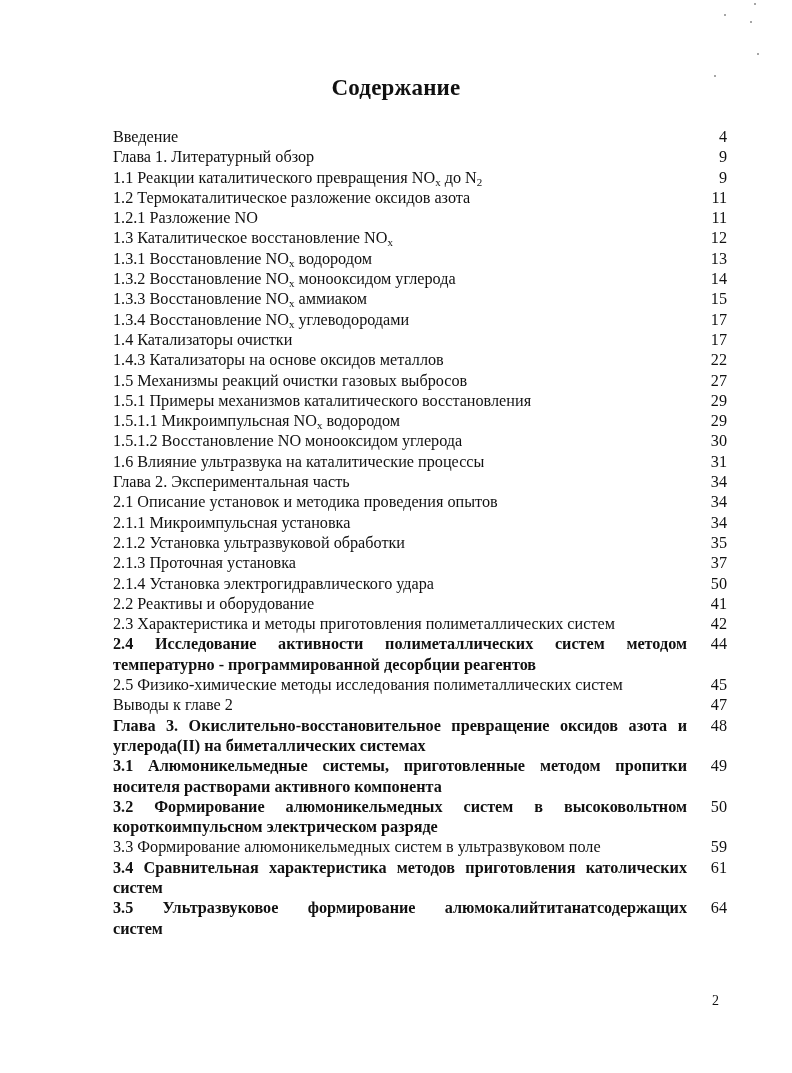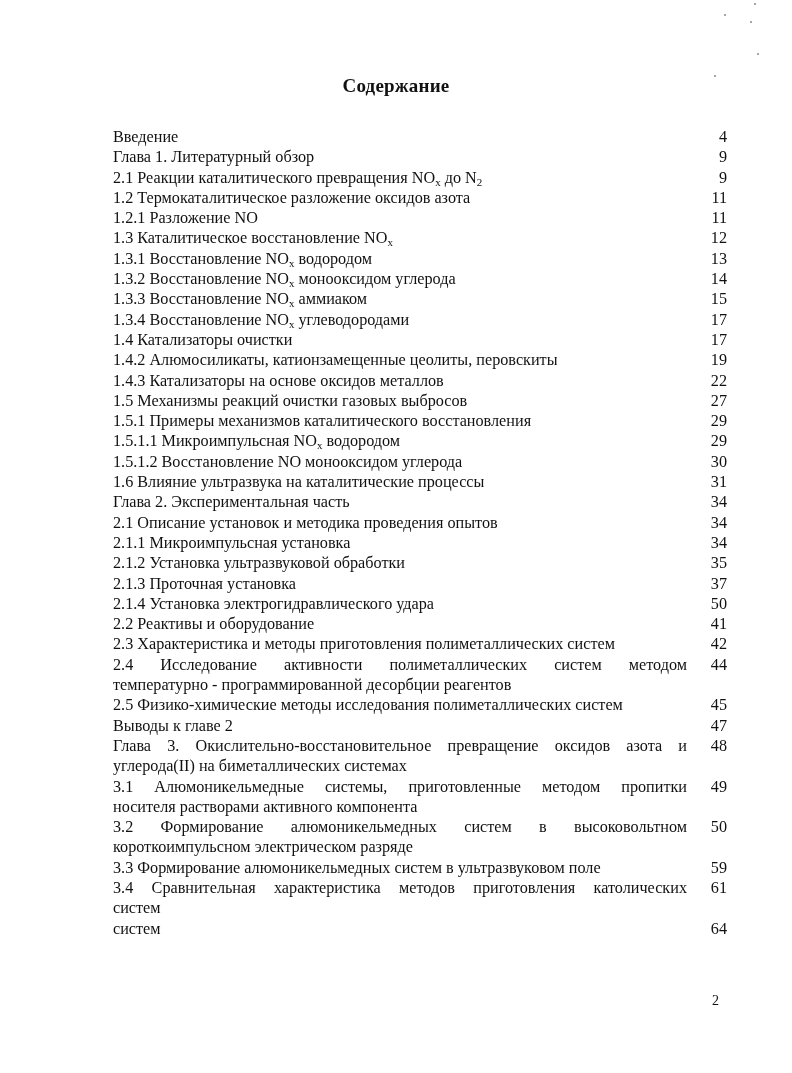--- a/index.html
+++ b/index.html
@@ -21,21 +21,21 @@
       width: 792px;
       height: 1073px;
     }
     .title {
       position: absolute;
       top: 75px;
       left: 0;
       width: 792px;
       text-align: center;
       font-weight: bold;
-      font-size: 19px;
+      font-size: 23px;
       letter-spacing: 0.2px;
     }
     .toc {
       position: absolute;
       top: 127px;
       left: 113px;
       width: 614px;
     }
     .toc-row {
       display: flex;
@@ -43,20 +43,21 @@
       font-size: 16.2px;
       line-height: 20.3px;
     }
     .toc-text {
       flex: 1 1 auto;
       padding-right: 6px;
     }
     .toc-text.justify {
       text-align: justify;
       text-align-last: justify;
+      font-weight: bold;
     }
     .toc-text .line2 {
       display: block;
       text-align: right;
       text-align-last: left;
     }
     .toc-page {
       flex: 0 0 auto;
       width: 34px;
       text-align: right;
@@ -96,21 +97,21 @@
 
   <div class="toc-row">
         <div class="toc-text"><span>Введение</span></div>
         <div class="toc-page">4</div>
       </div>
       <div class="toc-row">
         <div class="toc-text"><span>Глава 1. Литературный обзор</span></div>
         <div class="toc-page">9</div>
       </div>
       <div class="toc-row">
-        <div class="toc-text"><span>2.1 Реакции каталитического превращения  NO</span><sub>x</sub><span> до N</span><sub>2</sub></div>
+        <div class="toc-text"><span>1.1 Реакции каталитического превращения  NO</span><sub>x</sub><span> до N</span><sub>2</sub></div>
         <div class="toc-page">9</div>
       </div>
       <div class="toc-row">
         <div class="toc-text"><span>1.2 Термокаталитическое разложение оксидов азота</span></div>
         <div class="toc-page">11</div>
       </div>
       <div class="toc-row">
         <div class="toc-text"><span>1.2.1 Разложение NO</span></div>
         <div class="toc-page">11</div>
       </div>
@@ -132,24 +133,20 @@
       </div>
       <div class="toc-row">
         <div class="toc-text"><span>1.3.4 Восстановление NO</span><sub>x</sub><span>  углеводородами</span></div>
         <div class="toc-page">17</div>
       </div>
       <div class="toc-row">
         <div class="toc-text"><span>1.4 Катализаторы очистки</span></div>
         <div class="toc-page">17</div>
       </div>
       <div class="toc-row">
-        <div class="toc-text"><span>1.4.2 Алюмосиликаты, катионзамещенные цеолиты, перовскиты</span></div>
-        <div class="toc-page">19</div>
-      </div>
-      <div class="toc-row">
         <div class="toc-text"><span>1.4.3 Катализаторы на основе оксидов металлов</span></div>
         <div class="toc-page">22</div>
       </div>
       <div class="toc-row">
         <div class="toc-text"><span>1.5 Механизмы реакций очистки газовых выбросов</span></div>
         <div class="toc-page">27</div>
       </div>
       <div class="toc-row">
         <div class="toc-text"><span>1.5.1 Примеры механизмов каталитического восстановления</span></div>
         <div class="toc-page">29</div>
@@ -224,19 +221,19 @@
       </div>
       <div class="toc-row">
         <div class="toc-text"><span>3.3  Формирование алюмоникельмедных систем в  ультразвуковом поле</span></div>
         <div class="toc-page">59</div>
       </div>
       <div class="toc-row">
         <div class="toc-text justify"><span>3.4 Сравнительная характеристика методов приготовления католических</span><span class="line2">систем</span></div>
         <div class="toc-page">61</div>
       </div>
       <div class="toc-row">
-        <div class="toc-text justify"><span class="line2">систем</span></div>
+        <div class="toc-text justify"><span>3.5   Ультразвуковое   формирование   алюмокалийтитанатсодержащих</span><span class="line2">систем</span></div>
         <div class="toc-page">64</div>
       </div>
     </div>
 
   <div class="page-number">2</div>
 </div>
 
 </body></html>

